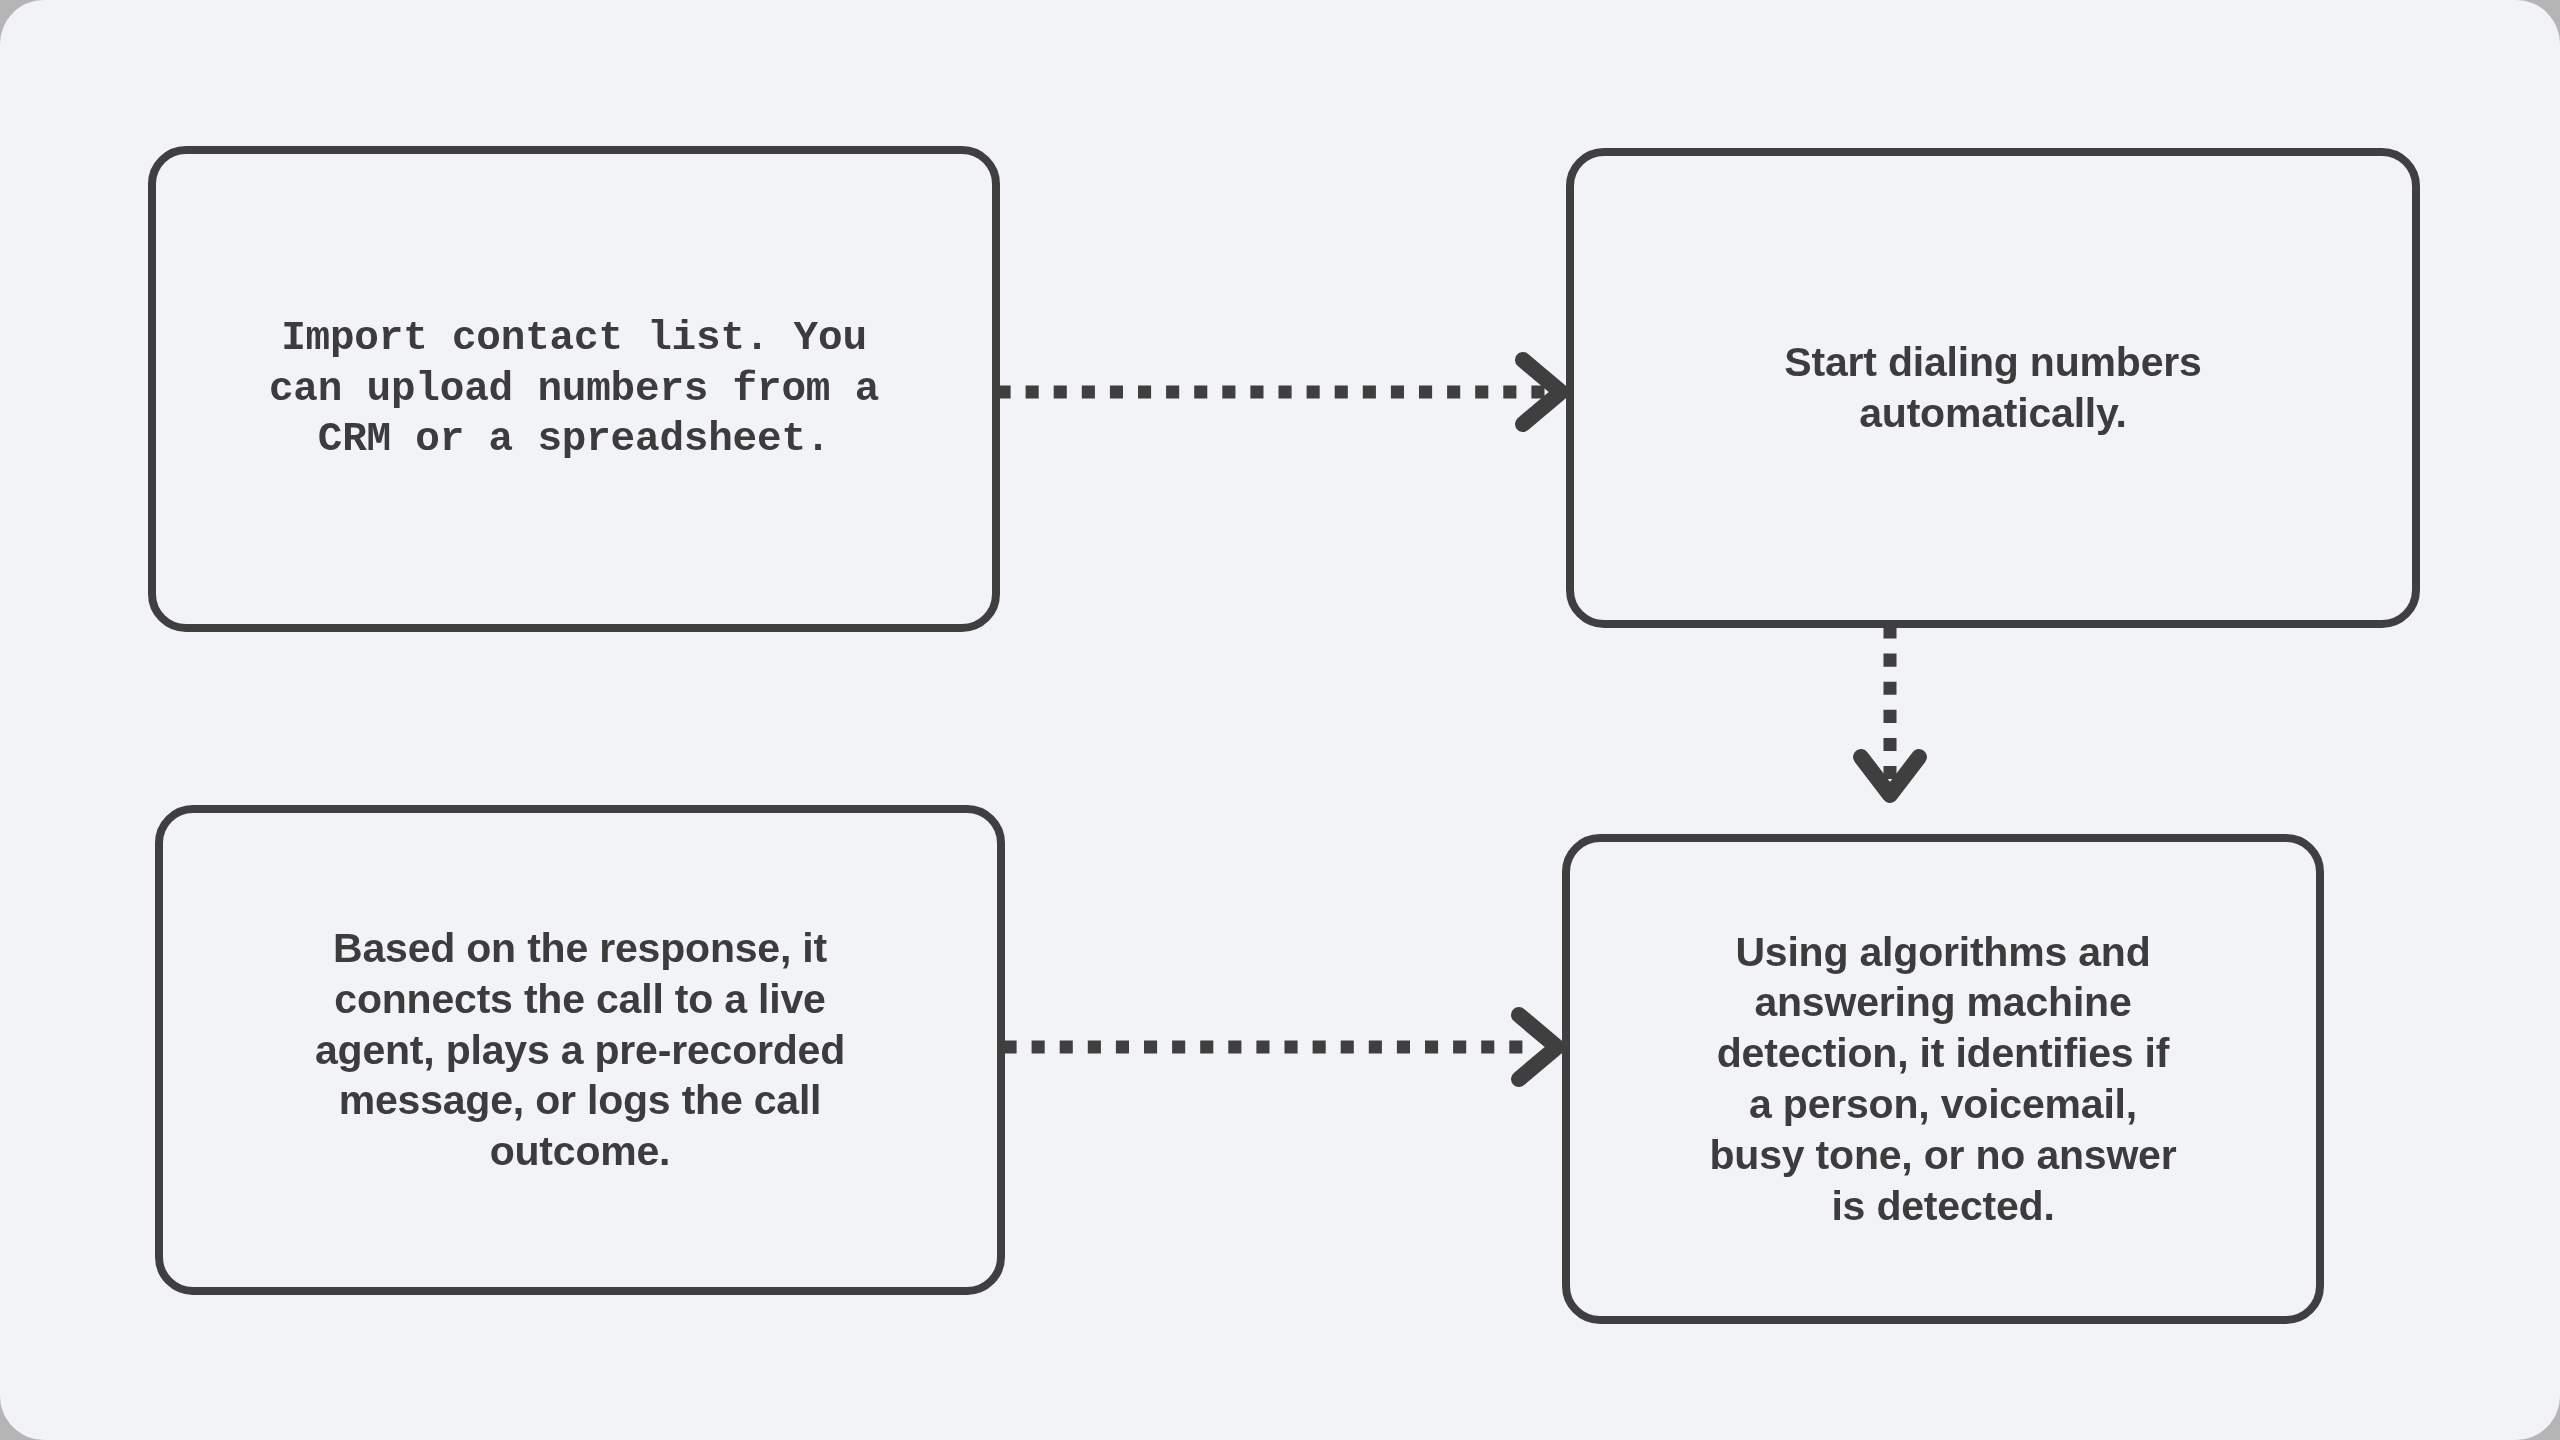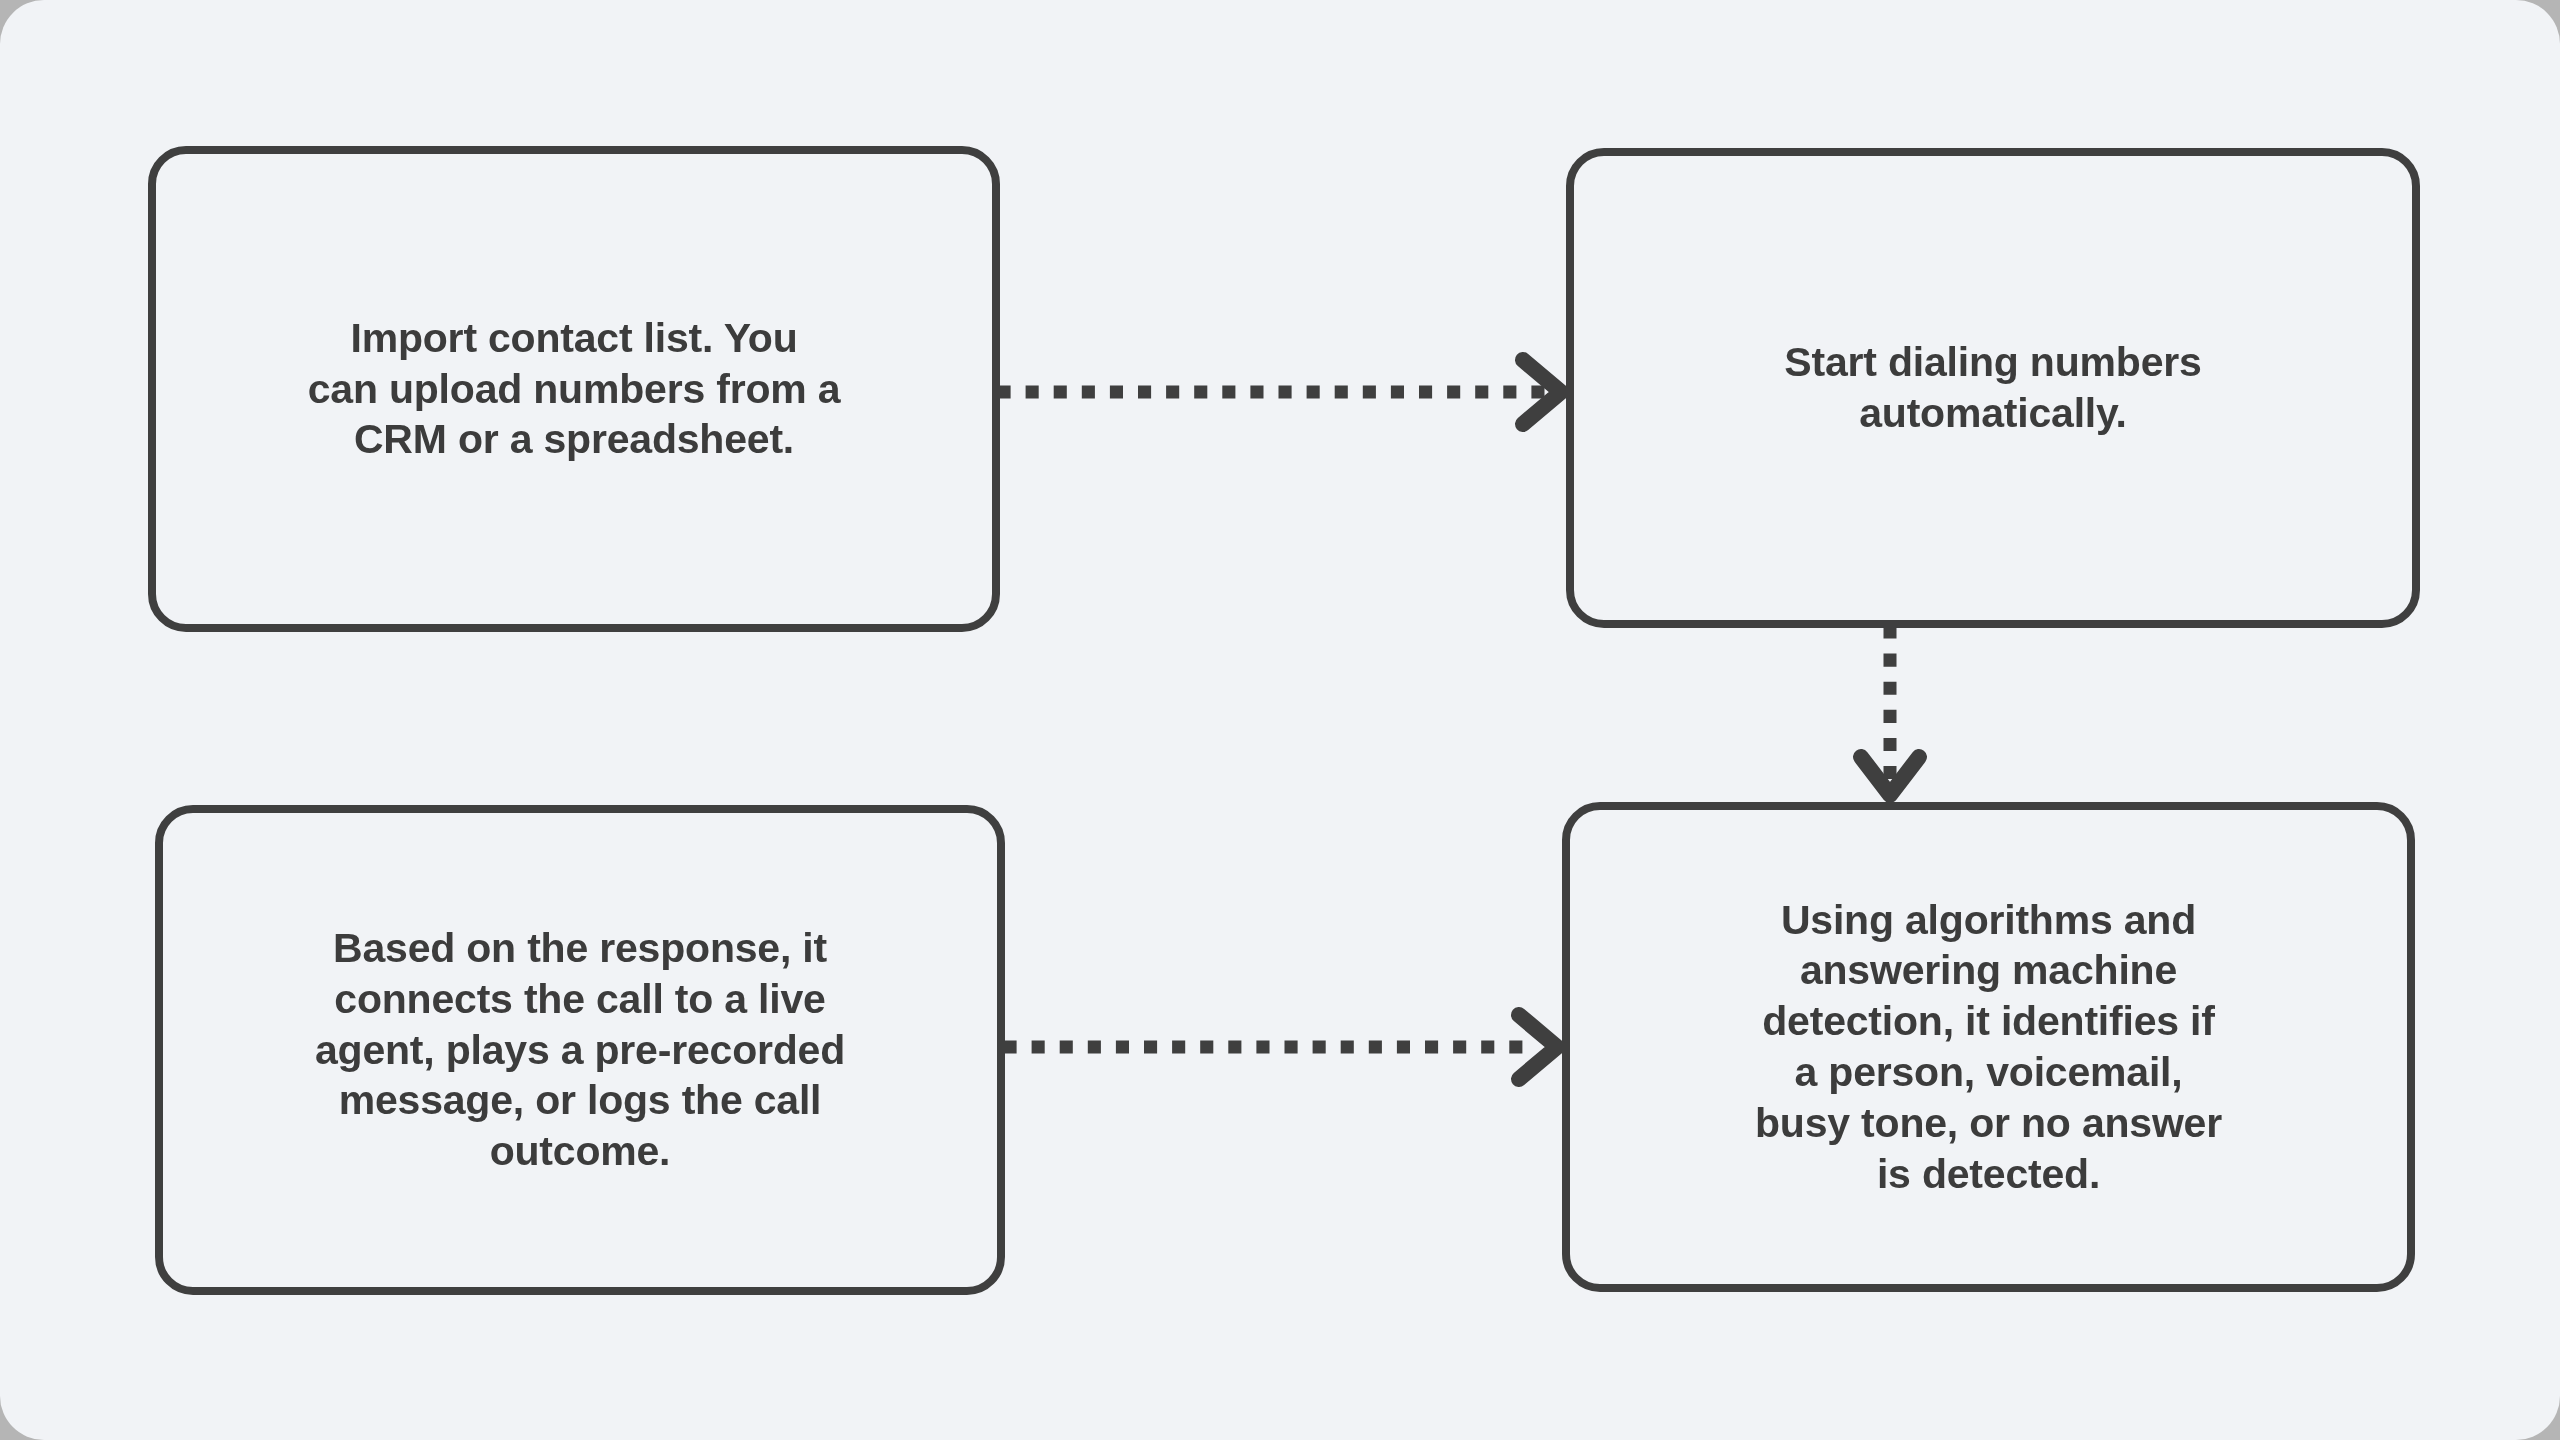--- a/index.html
+++ b/index.html
@@ -59,24 +59,24 @@
     color: #3c3c3c;
     font-weight: 700;
     font-size: 41px;
     line-height: 1.24;
     text-align: center;
     letter-spacing: -0.2px;
     white-space: pre-line;
   }
 
   
-  #node-import       { left: 148px;  top: 146px;  width: 852px; height: 486px; }
+  #node-import       { left: 148px;  top: 146px;  width: 852px; height: 486px; font-family: Liberation Mono, monospace; }
   #node-dial         { left: 1566px; top: 148px;  width: 854px; height: 480px; }
   #node-route        { left: 155px;  top: 805px;  width: 850px; height: 490px; }
-  #node-detect       { left: 1562px; top: 802px;  width: 853px; height: 490px; }
+  #node-detect       { left: 1562px; top: 834px;  width: 762px; height: 490px; }
 </style>
 </head>
 <body>
 
 <div id="canvas">
 
   <div id="panel"></div>
 
   <svg id="connectors" viewBox="0 0 2560 1440" xmlns="http://www.w3.org/2000/svg">
 

